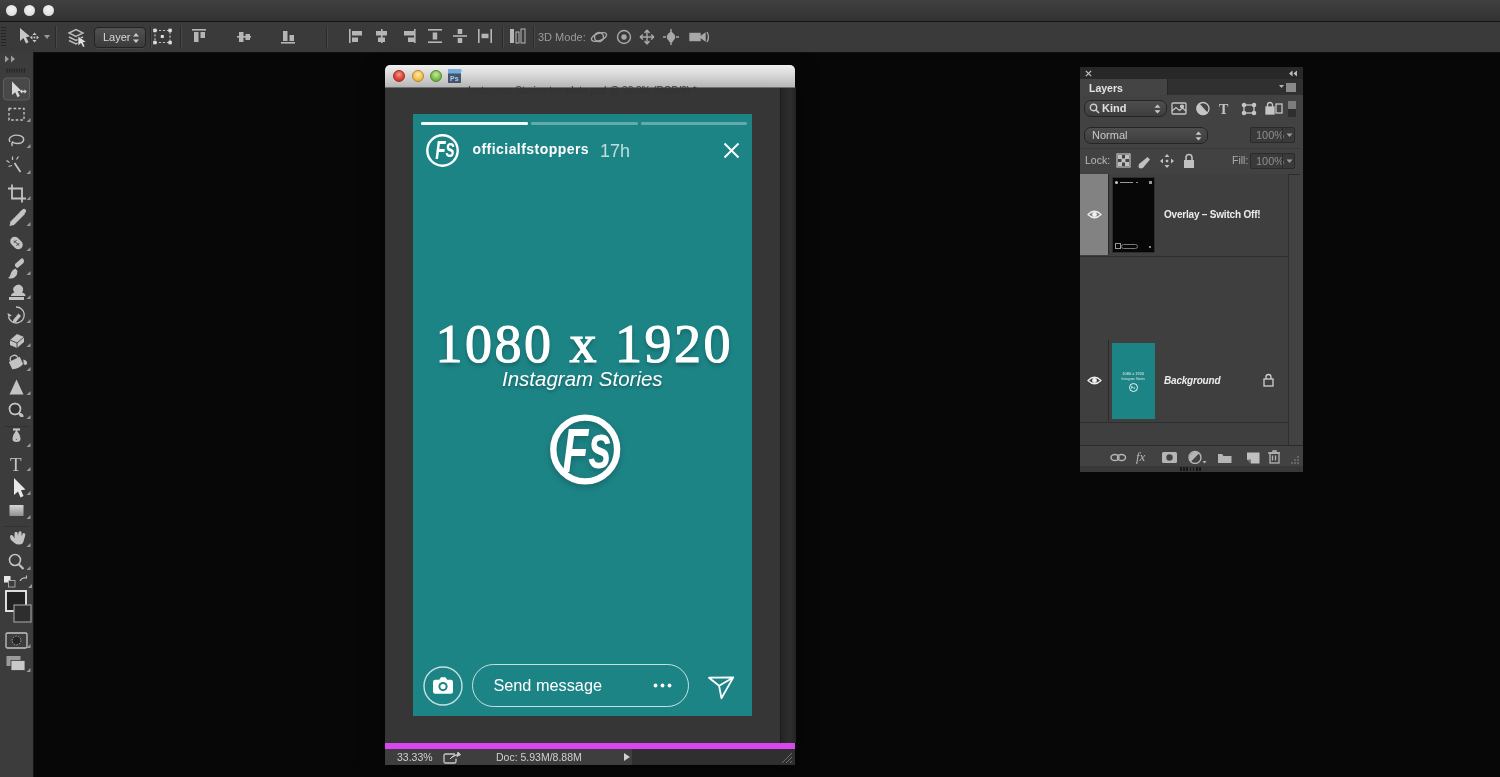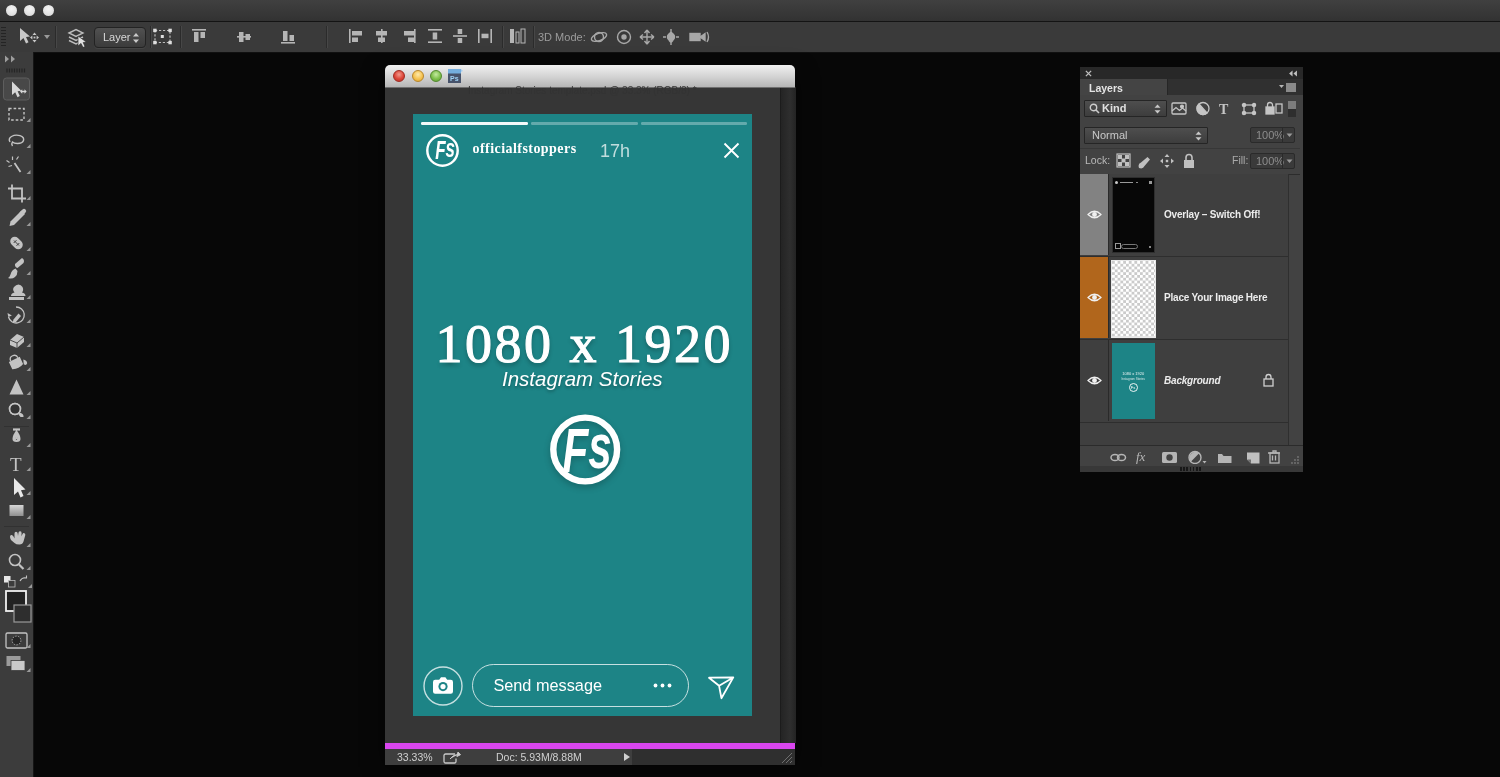--- a/index.html
+++ b/index.html
@@ -27,38 +27,38 @@
     background:linear-gradient(#f0f0f0,#d2d2d2 55%,#b6b6b6);border-bottom:1px solid #6f6f6f;}
   .tl{position:absolute;top:5px;width:12px;height:12px;border-radius:50%;box-sizing:border-box;}
   #doccontent{position:absolute;left:0;top:22px;width:410px;height:656px;background:#363636;}
   #docscroll{position:absolute;left:395px;top:22px;width:15px;height:656px;
     background:linear-gradient(90deg,#242424,#2e2e2e 60%,#232323);border-left:1px solid #1c1c1c;}
   #docstatus{position:absolute;left:0;top:678px;width:410px;height:16px;background:#2f2f2f;border-top:6px solid #d946ef;}
   #statusleft{position:absolute;left:0;top:0;width:247px;height:16px;background:#3e3e3e;}
   
   #canvas{position:absolute;left:27.8px;top:48.5px;width:339px;height:602px;background:#1d8486;overflow:hidden;}
   .pseg{position:absolute;top:8.8px;height:2.4px;border-radius:1.2px;background:rgba(255,255,255,.95);}
-  #uname{position:absolute;left:59.7px;top:27.6px;font-size:14px;letter-spacing:0.45px;font-weight:bold;color:#fff;font-family:Liberation Serif, serif;}
+  #uname{position:absolute;left:59.7px;top:27.6px;font-size:14px;letter-spacing:0.45px;font-weight:bold;color:#fff;}
   #utime{position:absolute;left:187.3px;top:27.6px;font-size:18px;color:rgba(255,255,255,.72);}
   #bigsize{position:absolute;left:0;top:199px;width:339px;text-align:center;
     font-family:"Liberation Serif",serif;font-size:54px;color:#fff;letter-spacing:2.5px;margin-left:2px;-webkit-text-stroke:1.1px #fff;
     text-shadow:0 3px 4px rgba(0,0,0,.30);}
   #bigsub{position:absolute;left:0;top:253px;width:339px;text-align:center;
     font-style:italic;font-size:20.5px;color:#fff;text-shadow:0 2px 3px rgba(0,0,0,.30);}
   #sendpill{position:absolute;left:59.6px;top:550.3px;width:217px;height:43.6px;border-radius:22px;
     border:1.4px solid rgba(255,255,255,.75);box-sizing:border-box;}
   #sendpill span{position:absolute;left:20px;top:11px;font-size:16.3px;color:#fff;}
   
   #lpanel{left:1080px;top:67px;width:223px;height:399px;background:#424242;}
   #lphead{position:absolute;left:0;top:0;width:223px;height:12px;background:#282828;}
   #lptabbar{position:absolute;left:0;top:12px;width:223px;height:16px;background:#303030;}
   #lptab{position:absolute;left:0;top:0;width:87px;height:16px;background:#444444;
     border-right:1px solid #262626;}
   #lptab span{position:absolute;left:9px;top:3px;font-weight:bold;font-size:10.5px;color:#e4e4e4;}
-  .combo{position:absolute;border-radius:1px;background:linear-gradient(#4e4e4e,#3d3d3d);
+  .combo{position:absolute;border-radius:7px;background:linear-gradient(#4e4e4e,#3d3d3d);
     border:1px solid #252525;}
   .valbox{position:absolute;background:#3a3a3a;border:1px solid #2a2a2a;border-radius:2px;}
   .lrow{position:absolute;left:0;width:208px;height:82px;border-bottom:1px solid #2e2e2e;background:#3f3f3f;}
   .eyecol{position:absolute;left:0;top:0;width:27.5px;height:81px;border-right:1px solid #2a2a2a;}
   .lthumb{position:absolute;left:31.5px;top:3px;width:43.5px;height:76px;}
   .llabel{position:absolute;left:84px;font-size:10px;letter-spacing:-0.2px;font-weight:bold;color:#ececec;}
   #lpbottom{position:absolute;left:0;top:378px;width:223px;height:21px;background:#424242;border-top:1px solid #2b2b2b;}
   .plabel{position:absolute;font-size:10.5px;color:#a8a8a8;}
 </style>
 </head>
@@ -488,31 +488,20 @@
       <div style="position:absolute;left:2px;top:2.5px;width:3px;height:3px;border-radius:50%;background:#c9c9c9;"></div>
       <div style="position:absolute;left:7px;top:3.5px;width:13px;height:1.3px;background:#9a9a9a;"></div>
       <div style="position:absolute;left:23px;top:3.5px;width:2.5px;height:1.3px;background:#888;"></div>
       <div style="position:absolute;right:2.5px;top:3px;width:2.5px;height:2.5px;background:#999;"></div>
       <div style="position:absolute;left:2px;bottom:3.5px;width:4px;height:3.5px;border:0.9px solid #999;"></div>
       <div style="position:absolute;left:8.5px;bottom:3.5px;width:15px;height:3px;border:0.9px solid #777;border-radius:2.5px;"></div>
       <div style="position:absolute;right:3px;bottom:4px;width:2px;height:2px;background:#888;"></div>
     </div>
     <div class="llabel" style="top:35px;">Overlay – Switch Off!</div>
   </div>
-  <div class="lrow" style="top:190px;">
-    <div class="eyecol" style="background:#b1661c;"></div>
-    <svg style="position:absolute;left:7px;top:35px" width="15" height="11" viewBox="0 0 15 11">
-        <path d="M1 5.5 Q7.5 -1 14 5.5 Q7.5 12 1 5.5 Z" fill="none" stroke="#f0f0f0" stroke-width="1.2"></path>
-        <circle cx="7.5" cy="5.5" r="2.4" fill="#f0f0f0"></circle>
-      </svg>
-    <div class="lthumb" style="background:
-        repeating-conic-gradient(#ffffff 0% 25%, #cbcbcb 0% 50%) 0 0/5.6px 5.6px;border:1px solid #e8e8e8;left:30.5px;width:43.5px;">
-    </div>
-    <div class="llabel" style="top:35px;">Place Your Image Here</div>
-  </div>
   <div class="lrow" style="top:273px;">
     <div class="eyecol"></div>
     <svg style="position:absolute;left:7px;top:35px" width="15" height="11" viewBox="0 0 15 11">
         <path d="M1 5.5 Q7.5 -1 14 5.5 Q7.5 12 1 5.5 Z" fill="none" stroke="#f0f0f0" stroke-width="1.2"></path>
         <circle cx="7.5" cy="5.5" r="2.4" fill="#f0f0f0"></circle>
       </svg>
     <div class="lthumb" style="background:#1d8486;">
       <div style="position:absolute;left:0;top:28px;width:100%;text-align:center;font-size:4px;color:rgba(255,255,255,.9);">1080 x 1920</div>
       <div style="position:absolute;left:0;top:34px;width:100%;text-align:center;font-size:3px;color:rgba(255,255,255,.8);">Instagram Stories</div>
       <div style="position:absolute;left:17px;top:40px;width:9px;height:9px;border-radius:50%;border:1px solid rgba(255,255,255,.9);box-sizing:border-box;font-size:4px;color:#fff;text-align:center;line-height:7px;">Fs</div>

